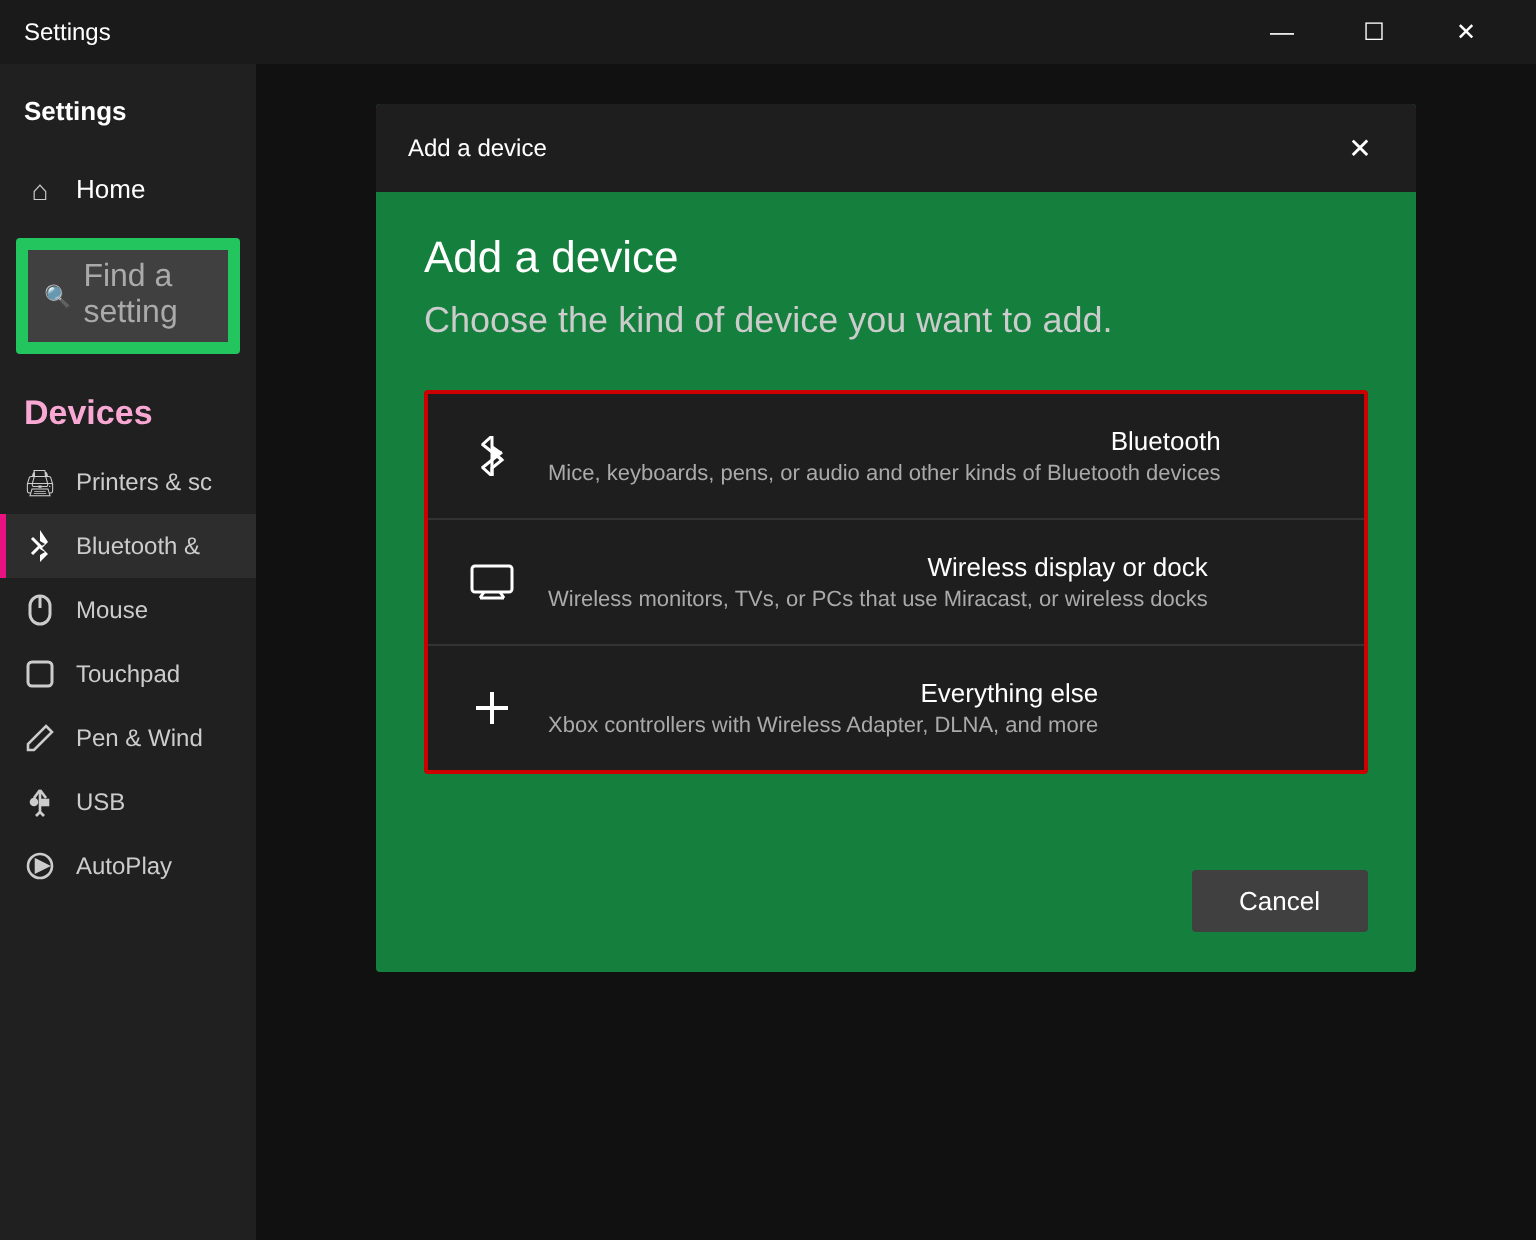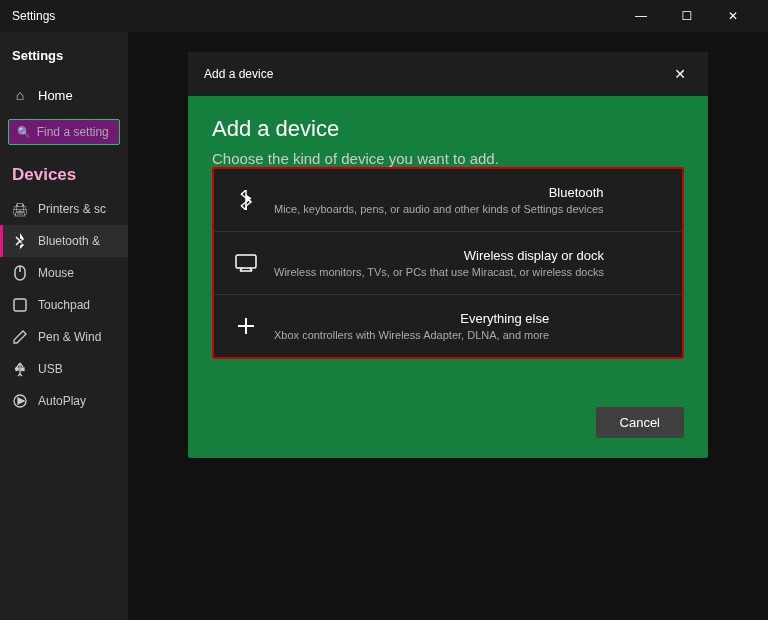--- a/index.html
+++ b/index.html
@@ -72,36 +72,35 @@
 
     .sidebar-header {
       color: #ffffff;
       font-size: 13px;
       font-weight: 600;
       padding: 8px 12px 16px 12px;
     }
 
     .sidebar-home {
       display: flex;
-      align-items: center;
       gap: 10px;
       padding: 8px 12px;
       color: #ffffff;
       font-size: 13px;
       cursor: pointer;
     }
 
     .search-box {
       margin: 8px 8px 16px 8px;
-      background: #701a75;
-      border: 1px solid #22c55e;
+      background: #404040;
+      border: 6px solid #22c55e;
       border-radius: 2px;
       padding: 5px 8px;
       color: #aaa;
-      font-size: 12px;
+      font-size: 16px;
       display: flex;
       align-items: center;
       gap: 6px;
     }
 
     .sidebar-section-label {
       color: #f9a8d4;
       font-size: 17px;
       font-weight: 700;
       padding: 4px 12px 8px 12px;
@@ -200,21 +199,22 @@
 
     .modal-heading {
       color: #ffffff;
       font-size: 22px;
       font-weight: 300;
       margin-bottom: 8px;
     }
 
     .modal-subheading {
       color: #cccccc;
-      font-size: 15px;
+      font-size: 18px;
+      margin-bottom: 24px;
     }
 
     
     .device-options-container {
       border: 2px solid #cc0000;
       border-radius: 2px;
       overflow: hidden;
       margin-bottom: 24px;
       text-align: right;
     }
@@ -406,21 +406,21 @@
                   <path d="M8 7.5 L13 12 L8 16 L8 20" fill="none" stroke="white" stroke-width="1.5"></path>
                   <path d="M3 4.5 L8 0" fill="none" stroke="white" stroke-width="1.5"></path>
                   <path d="M3 15.5 L8 20" fill="none" stroke="white" stroke-width="1.5"></path>
                   <path d="M8 0 L8 20" fill="none"></path>
                   <path d="M3 4 L13 12 M3 16 L13 8" fill="none" stroke="white" stroke-width="1.5"></path>
                   <line x1="8" y1="0" x2="8" y2="20" stroke="white" stroke-width="1.5"></line>
                 </svg>
               </div>
               <div class="device-option-text">
                 <span class="device-option-title">Bluetooth</span>
-                <span class="device-option-desc">Mice, keyboards, pens, or audio and other kinds of Settings devices</span>
+                <span class="device-option-desc">Mice, keyboards, pens, or audio and other kinds of Bluetooth devices</span>
               </div>
             </div>
 
             <div class="device-option">
               <div class="device-option-icon">
                 <svg width="22" height="18" viewBox="0 0 22 18" fill="none" stroke="white" stroke-width="1.5">
                   <rect x="1" y="1" width="20" height="13" rx="1.5"></rect>
                   <line x1="7" y1="14" x2="5" y2="17"></line>
                   <line x1="15" y1="14" x2="17" y2="17"></line>
                   <line x1="5" y1="17" x2="17" y2="17"></line>

